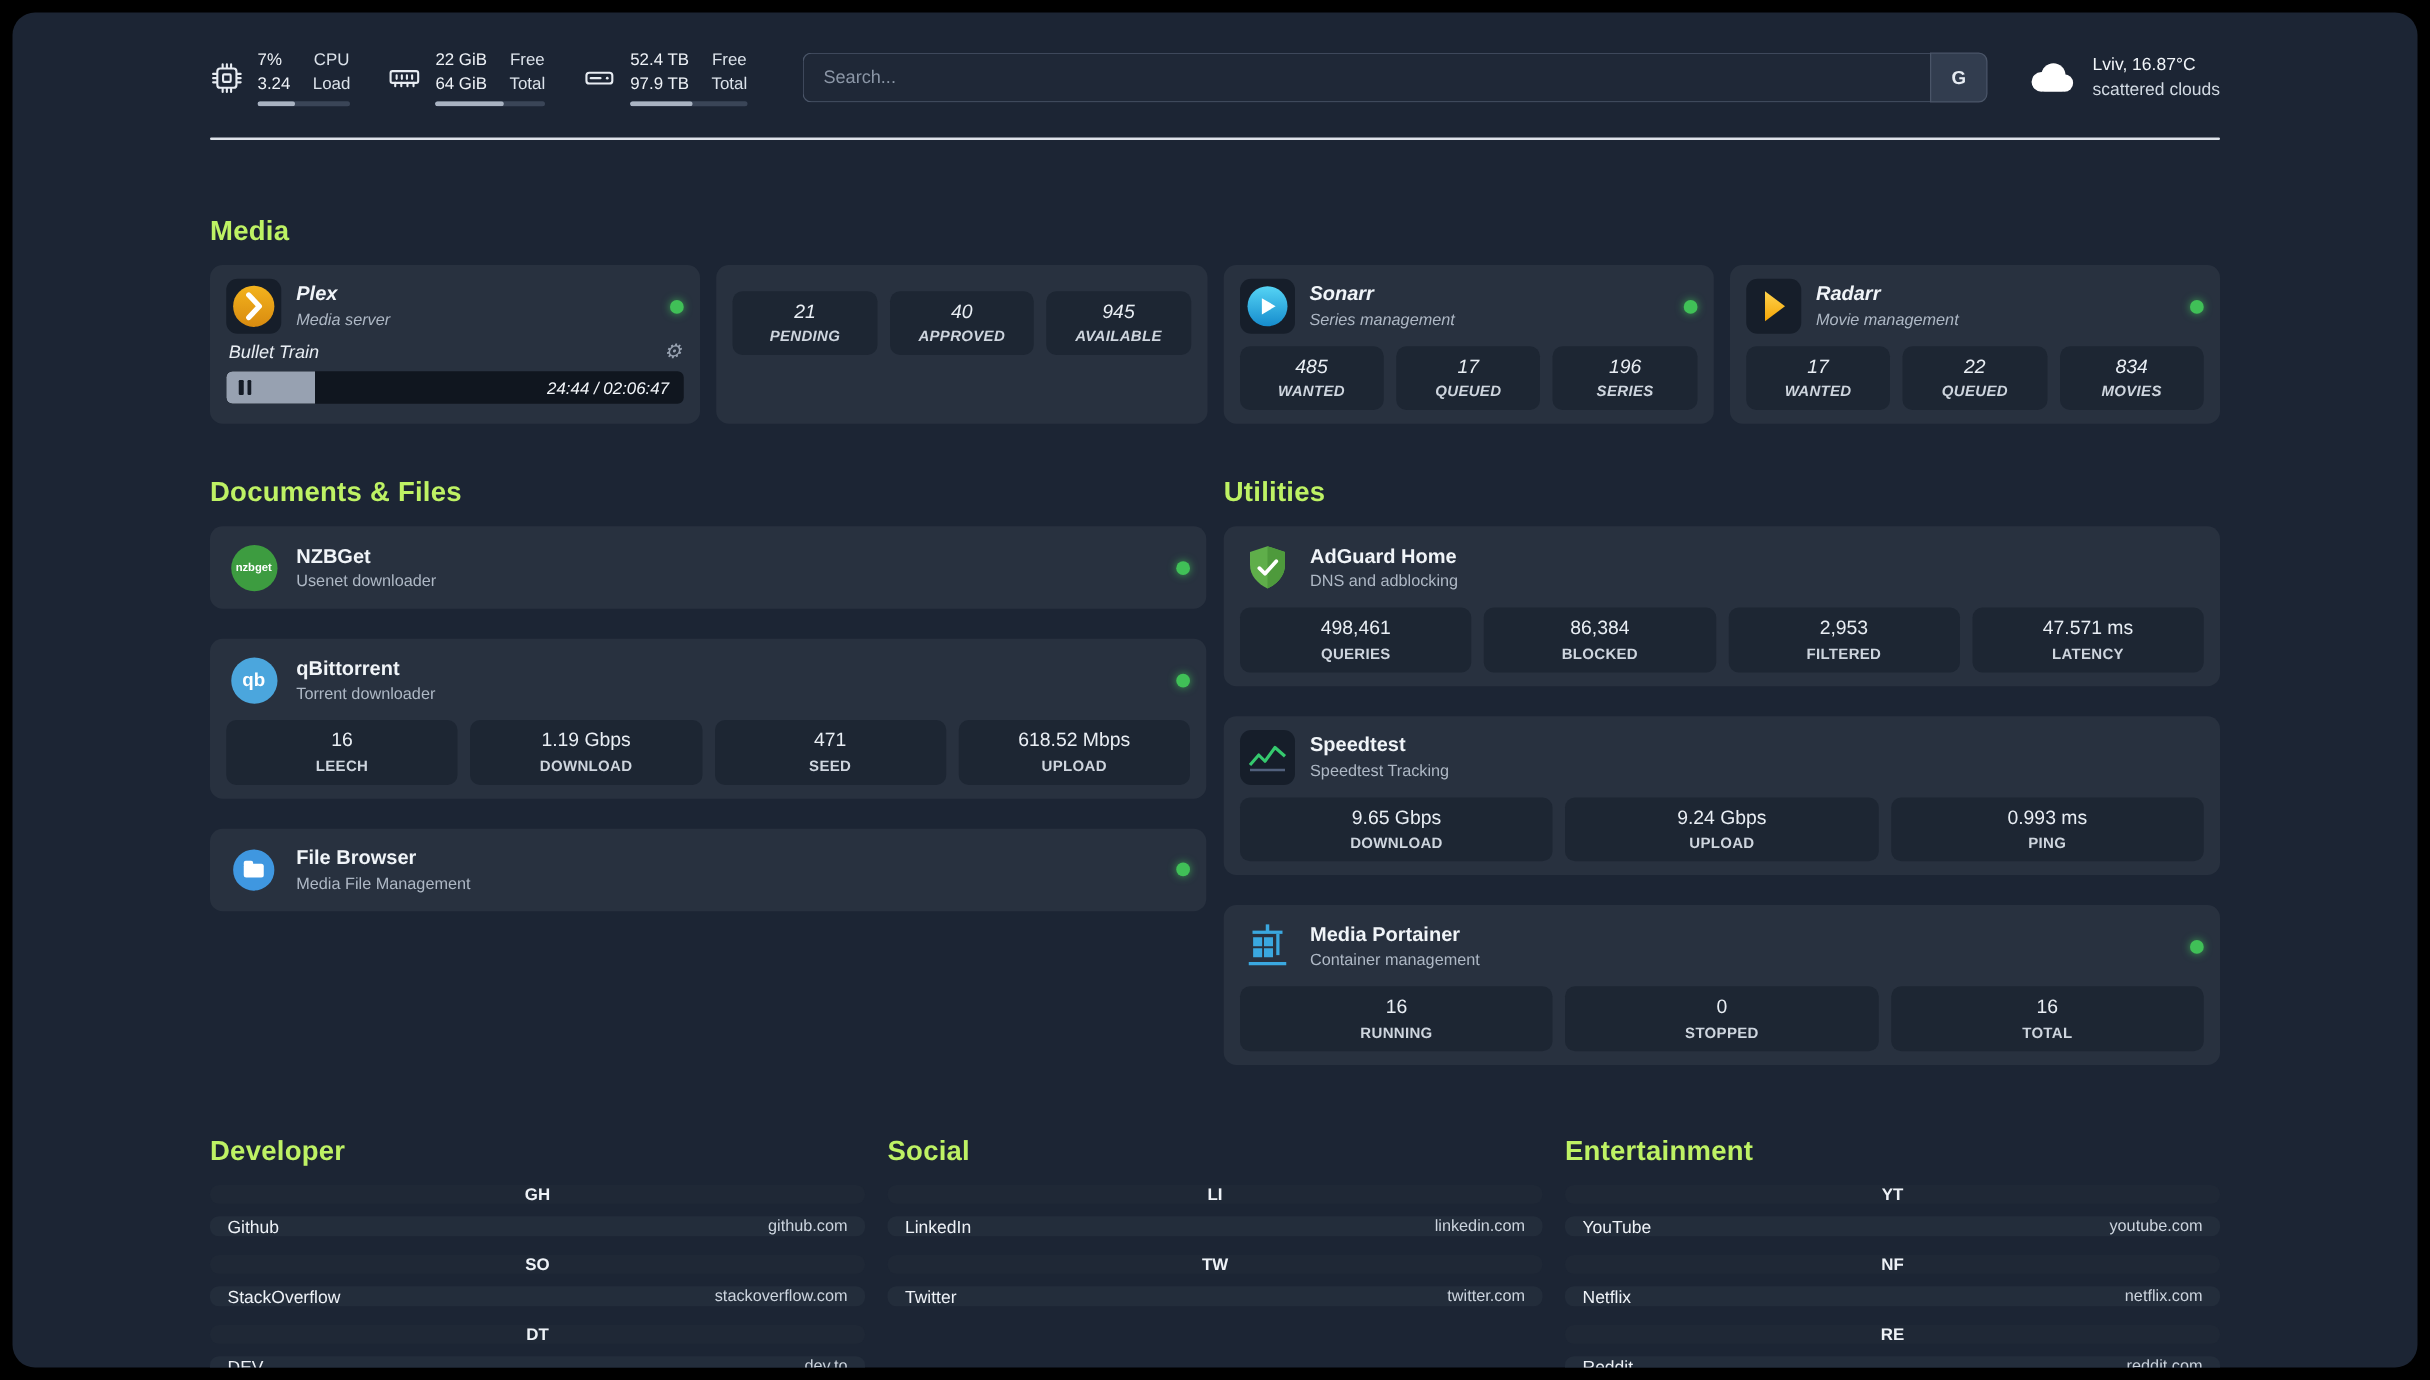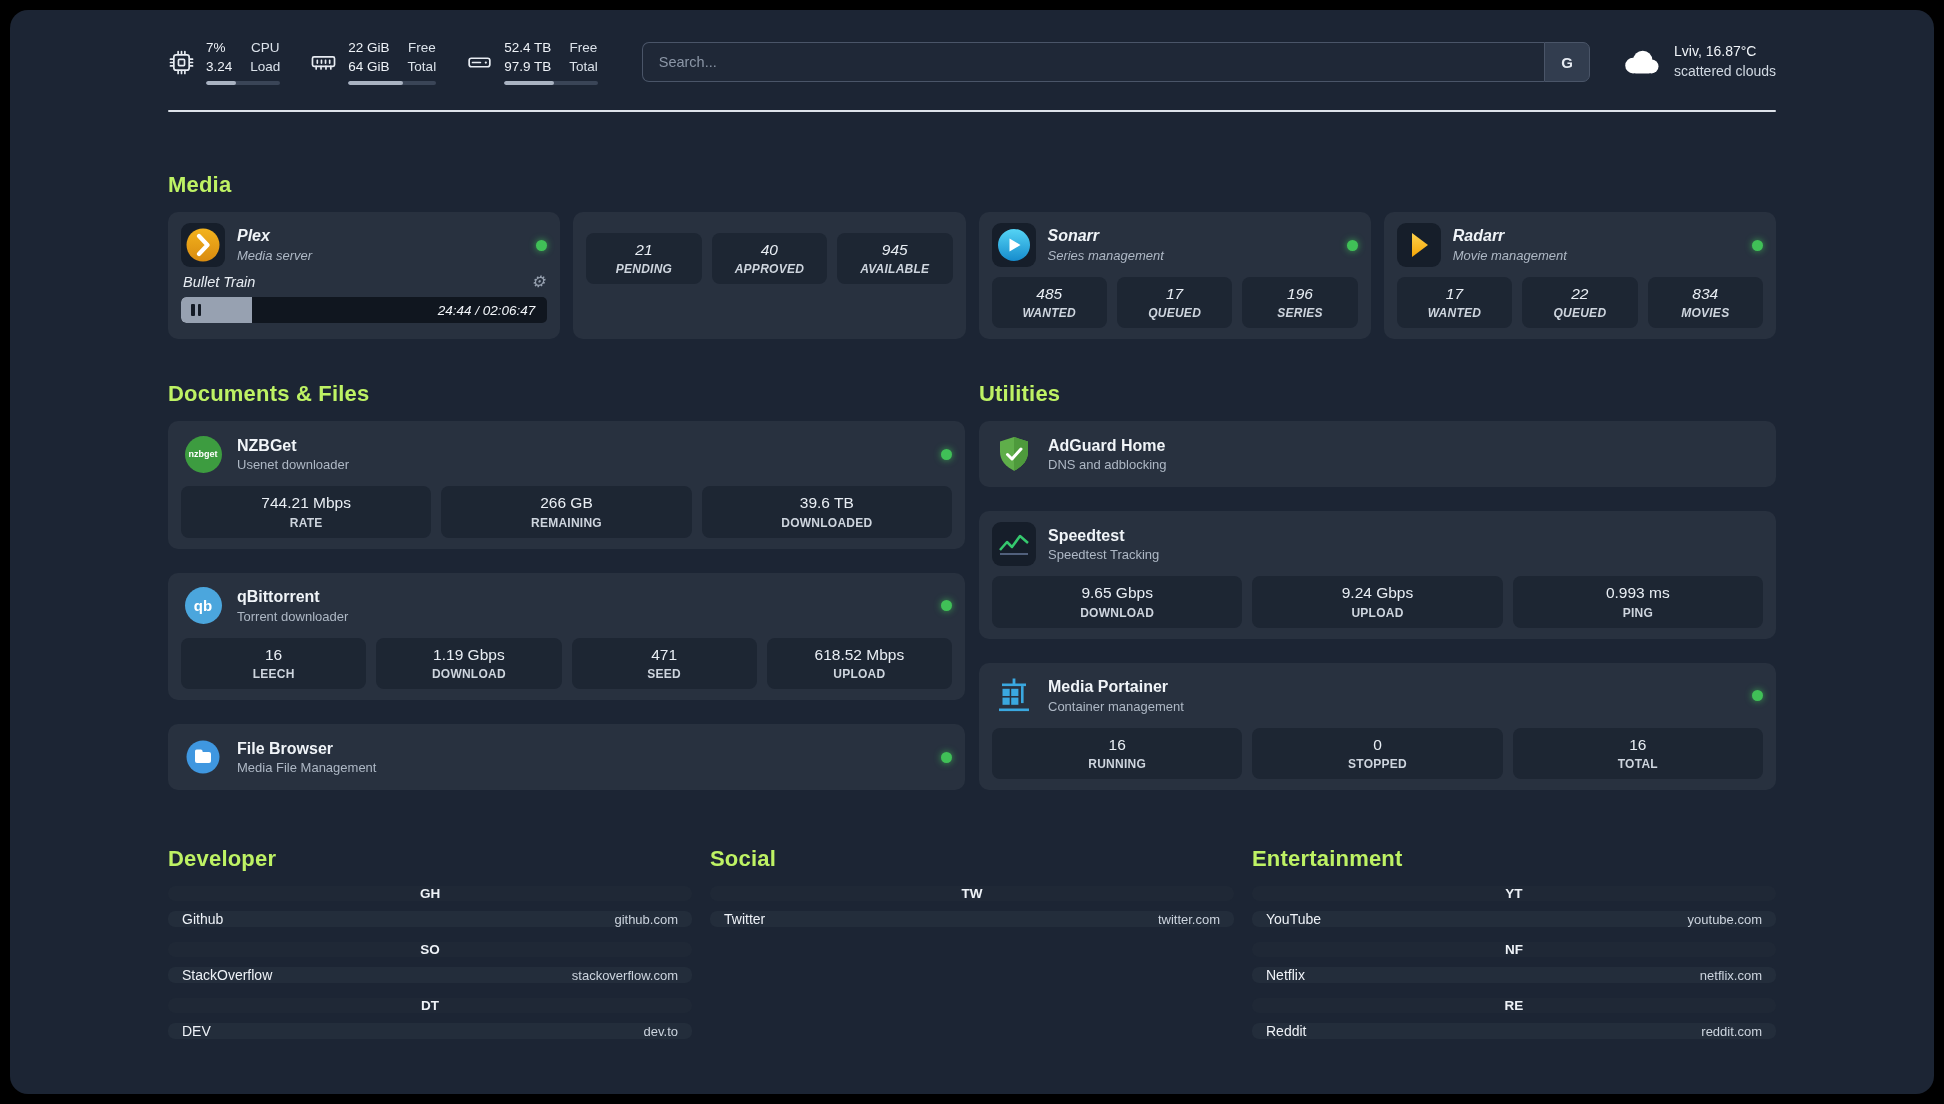--- a/index.html
+++ b/index.html
@@ -339,34 +339,20 @@
               <span class="ic" style="background:#3d9c40;">
                 <span style="font-size:9px;">nzbget</span>
               </span>
             </div>
             <div class="app-text">
               <div class="app-name">NZBGet</div>
               <div class="app-desc">Usenet downloader</div>
             </div>
             <span class="status-dot"></span>
           </div>
-          <div class="stat-row">
-            <div class="stat">
-              <div class="stat-value">744.21 Mbps</div>
-              <div class="stat-label">RATE</div>
-            </div>
-            <div class="stat">
-              <div class="stat-value">266 GB</div>
-              <div class="stat-label">REMAINING</div>
-            </div>
-            <div class="stat">
-              <div class="stat-value">39.6 TB</div>
-              <div class="stat-label">DOWNLOADED</div>
-            </div>
-          </div>
         </div>
 
         <div class="card">
           <div class="card-header">
             <div class="app-icon circle-icon">
               <span class="ic" style="background:#4ba6dd;">
                 <span style="font-size:15px;">qb</span>
               </span>
             </div>
             <div class="app-text">
@@ -421,20 +407,38 @@
             <div class="app-icon">
               <svg viewBox="0 0 40 40">
                 <path d="M20 3l14 4.6v10.2c0 8.6-5.8 14.9-14 19-8.2-4.1-14-10.4-14-19V7.6z" fill="#5fae4a"></path>
                 <path d="M20 3l14 4.6v10.2c0 8.6-5.8 14.9-14 19z" fill="#4e9a3c"></path>
                 <path d="M13.5 20.5l4.5 4.5 9-10" stroke="#fff" stroke-width="3" fill="none" stroke-linecap="round" stroke-linejoin="round"></path>
               </svg>
             </div>
             <div class="app-text">
               <div class="app-name">AdGuard Home</div>
               <div class="app-desc">DNS and adblocking</div>
+            </div>
+          </div>
+          <div class="stat-row">
+            <div class="stat">
+              <div class="stat-value">498,461</div>
+              <div class="stat-label">QUERIES</div>
+            </div>
+            <div class="stat">
+              <div class="stat-value">86,384</div>
+              <div class="stat-label">BLOCKED</div>
+            </div>
+            <div class="stat">
+              <div class="stat-value">2,953</div>
+              <div class="stat-label">FILTERED</div>
+            </div>
+            <div class="stat">
+              <div class="stat-value">47.571 ms</div>
+              <div class="stat-label">LATENCY</div>
             </div>
           </div>
         </div>
 
         <div class="card">
           <div class="card-header">
             <div class="app-icon icon-tile">
               <svg viewBox="0 0 40 40" fill="none">
                 <path d="M6 30h28" stroke="#51607c" stroke-width="2"></path>
                 <path d="M6 26l7-8 5 5 8-11 8 7" stroke="#35c96e" stroke-width="2.5" stroke-linejoin="round"></path>
@@ -523,20 +527,27 @@
           <span class="bm-pill">
             <span class="bm-name">DEV</span>
             <span class="bm-url">dev.to</span>
           </span>
         </div>
       </div>
 
       <div class="bm-col">
         <h2 class="section-title">Social</h2>
         <div class="bm-row">
+          <span class="bm-badge">LI</span>
+          <span class="bm-pill">
+            <span class="bm-name">LinkedIn</span>
+            <span class="bm-url">linkedin.com</span>
+          </span>
+        </div>
+        <div class="bm-row">
           <span class="bm-badge">TW</span>
           <span class="bm-pill">
             <span class="bm-name">Twitter</span>
             <span class="bm-url">twitter.com</span>
           </span>
         </div>
       </div>
 
       <div class="bm-col">
         <h2 class="section-title">Entertainment</h2>

